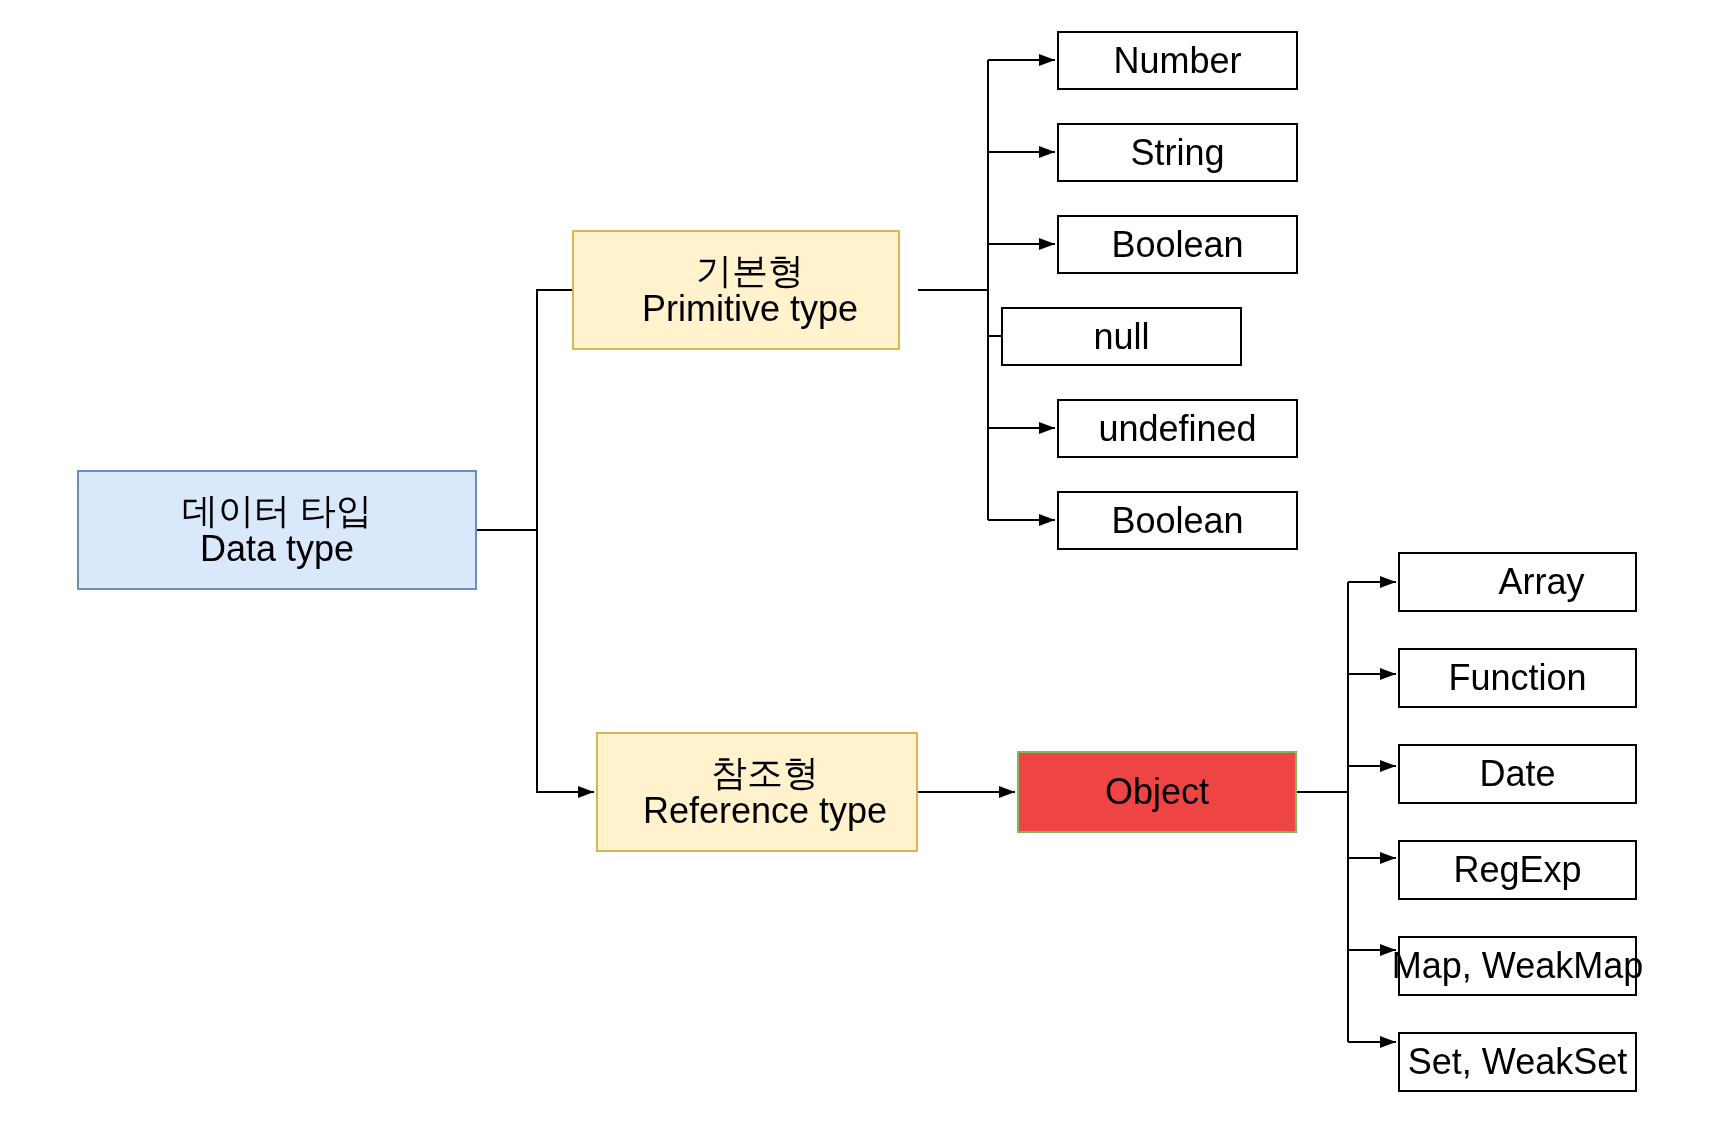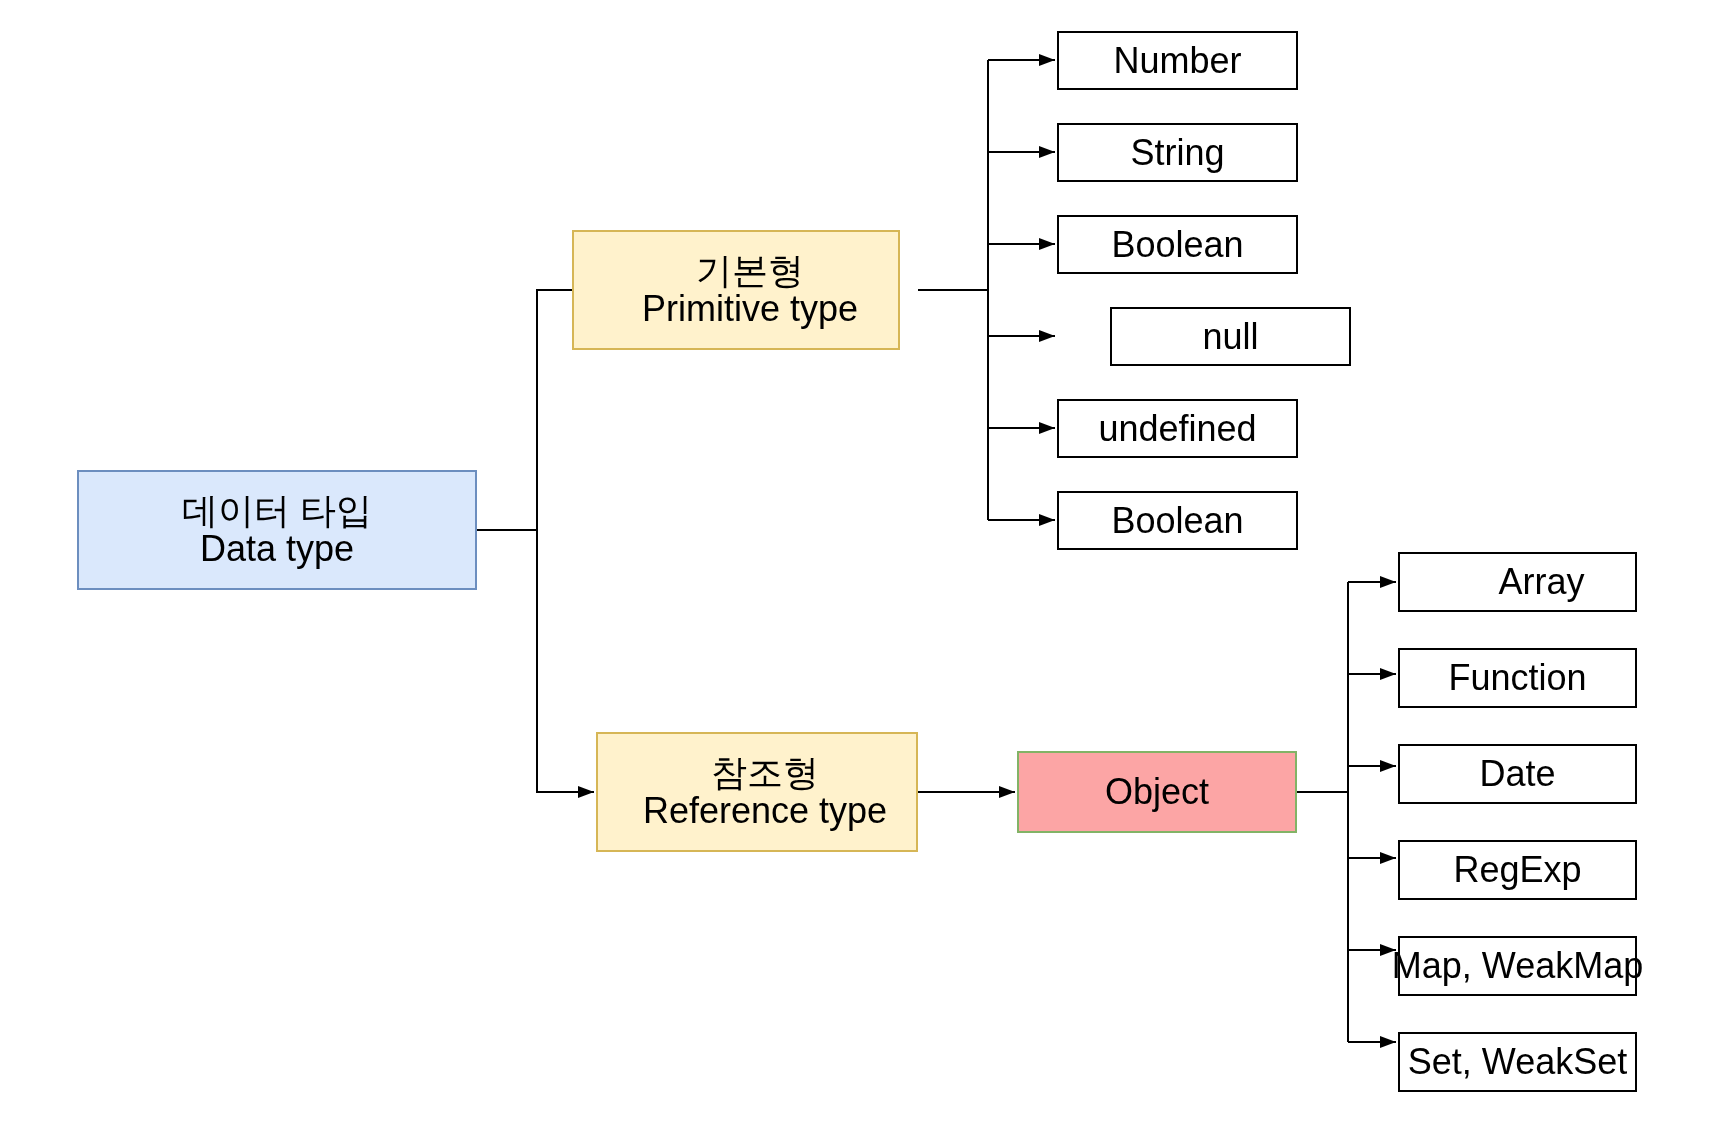--- a/index.html
+++ b/index.html
@@ -42,21 +42,21 @@
   }
   .node-root {
     background: #dae8fc;
     border: 2px solid #6c8ebf;
   }
   .node-branch {
     background: #fff2cc;
     border: 2px solid #d6b656;
   }
   .node-object {
-    background: #fca5a5;
+    background: #ef4444;
     border: 2px solid #82b366;
     text-align: right;
   }
   .node-leaf {
     background: #ffffff;
     border: 2px solid #000000;
     line-height: normal;
   }
 </style>
 </head>
@@ -116,21 +116,21 @@
 
   <div class="node node-leaf" style="left:1057px; top:31px; width:241px; height:59px;">
     <span>Number</span>
   </div>
   <div class="node node-leaf" style="left:1057px; top:123px; width:241px; height:59px;">
     <span>String</span>
   </div>
   <div class="node node-leaf" style="left:1057px; top:215px; width:241px; height:59px;">
     <span>Boolean</span>
   </div>
-  <div class="node node-leaf" style="left:1110px; top:307px; width:241px; height:59px;">
+  <div class="node node-leaf" style="left:1001px; top:307px; width:241px; height:59px;">
     <span>null</span>
   </div>
   <div class="node node-leaf" style="left:1057px; top:399px; width:241px; height:59px;">
     <span>undefined</span>
   </div>
   <div class="node node-leaf" style="left:1057px; top:491px; width:241px; height:59px;">
     <span>Boolean</span>
   </div>
 
   <div class="node node-leaf" style="left:1398px; top:552px; width:239px; height:60px;padding-left:48px;">

